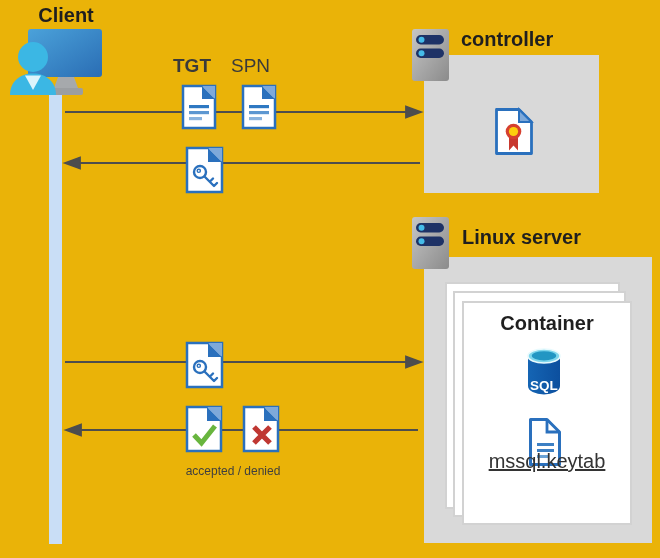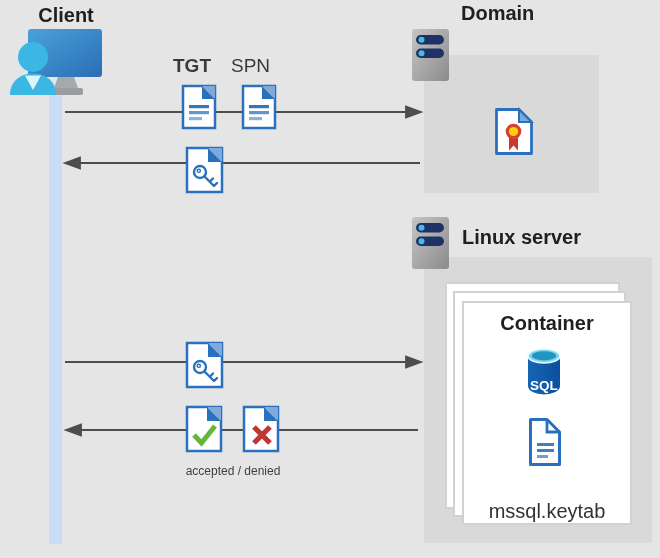--- a/index.html
+++ b/index.html
@@ -1,28 +1,28 @@
 <!DOCTYPE html>
 <html><head>
 <meta charset="utf-8">
 <style>
   html,body{margin:0;padding:0;background:#fff;}
-  .canvas{position:relative;width:660px;height:558px;background:#e5e5e5;overflow:hidden;
+  .canvas{position:relative;width:660px;height:558px;background:#eab308;overflow:hidden;
           font-family:"Liberation Sans", sans-serif;}
   .abs{position:absolute;}
   .lifeline{left:49px;top:92px;width:13px;height:452px;background:#c9def6;z-index:1;}
   .heading{font-weight:bold;font-size:20px;color:#1f1f1f;line-height:26px;z-index:6;}
   .plain{font-size:19px;color:#3a3a3a;z-index:6;}
   .client-label{left:0;top:2px;width:132px;text-align:center;}
   .dc-label{left:461px;top:0px;width:190px;text-align:left;}
   .linux-label{left:462px;top:224px;width:190px;}
   .tgt-label{left:164px;top:55px;width:56px;text-align:center;font-weight:bold;}
   .spn-label{left:231px;top:55px;width:56px;text-align:left;}
   .accepted-label{left:133px;top:464px;width:200px;text-align:center;font-size:12px;color:#3f3f3f;z-index:6;}
-  .keytab-label{left:462px;top:500px;width:170px;text-align:center;font-size:20px;color:#333;z-index:7;}
+  .keytab-label{left:462px;top:450px;width:170px;text-align:center;font-size:20px;color:#333;z-index:7;text-decoration:underline;}
   .container-label{left:462px;top:310px;width:170px;text-align:center;z-index:7;}
   .graybox{background:#d9d9d9;z-index:2;}
   .dc-box{left:424px;top:55px;width:175px;height:138px;}
   .linux-box{left:424px;top:257px;width:228px;height:286px;}
   .page{background:#ffffff;border:2px solid #d2d2d2;box-sizing:border-box;}
   .page-back{left:445px;top:282px;width:175px;height:227px;z-index:3;}
   .page-mid{left:453px;top:291px;width:173px;height:226px;z-index:4;}
   .page-front{left:462px;top:301px;width:170px;height:224px;z-index:5;}
   svg.icon{position:absolute;z-index:6;}
   svg.arrows{position:absolute;left:0;top:0;z-index:4;pointer-events:none;}
@@ -57,21 +57,22 @@
       </g>
       <g>
         <line x1="418" y1="430" x2="81" y2="430"></line>
         <polygon points="66,430 81,424.5 81,435.5"></polygon>
       </g>
     </g>
   </svg>
 
   <div class="abs heading client-label">Client</div>
   <div class="abs heading dc-label">
-    <span>Domain</span><br>
+    <br>
+    <span>controller</span>
   </div>
   <div class="abs heading container-label">Container</div>
   <div class="abs heading linux-label">Linux server</div>
   <div class="abs plain tgt-label">TGT</div>
   <div class="abs plain spn-label">SPN</div>
   <div class="abs accepted-label">accepted / denied</div>
   <div class="abs keytab-label">mssql.keytab</div>
 
   <svg class="icon" style="left:6px;top:26px;" width="100" height="72" viewBox="0 0 100 72">
     <defs>

